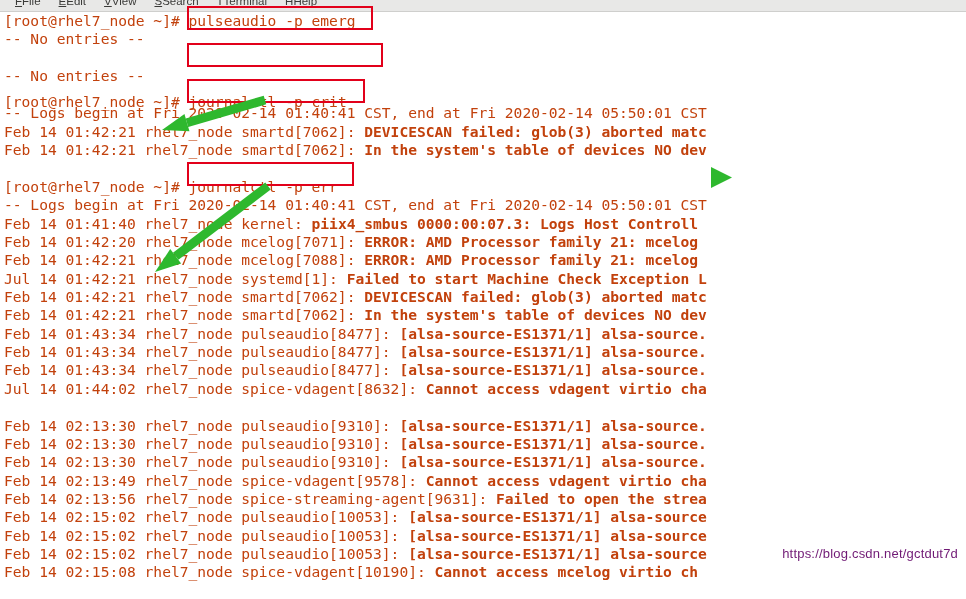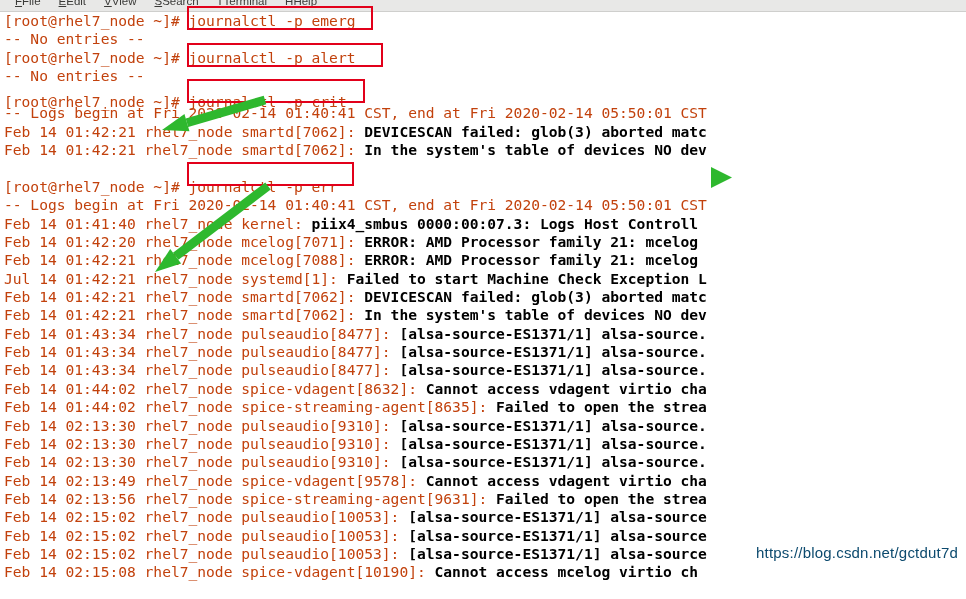--- a/index.html
+++ b/index.html
@@ -59,21 +59,21 @@
     left: 4px;
     height: 18.3px;
     line-height: 18.3px;
     font-family: "DejaVu Sans Mono", monospace;
     font-size: 14.6px;
     letter-spacing: 0px;
     white-space: pre;
     color: #000000;
   }
   .msg {
-    color: #000000;
+    color: #c2410c;
     font-weight: bold;
   }
   .plain {
     color: #c2410c;
     font-weight: normal;
   }
   
   .redbox {
     position: absolute;
     border: 2px solid #e2001a;
@@ -89,63 +89,61 @@
   .greentri {
     position: absolute;
     pointer-events: none;
   }
   
   #watermark {
     position: absolute;
     right: 8px;
     bottom: 3px;
     font-family: "Liberation Sans", sans-serif;
-    font-size: 15px;
-    color: #0c4a6e;
+    font-size: 13px;
+    color: #701a75;
     white-space: nowrap;
     letter-spacing: 0.2px;
   }
 </style>
 </head>
 <body>
 
 <div id="window">
 
   <div id="menubar">
     <div class="menu-item"><span class="mn">F</span><span>File</span></div>
     <div class="menu-item"><span class="mn">E</span><span>Edit</span></div>
     <div class="menu-item"><span class="mn">V</span><span>View</span></div>
     <div class="menu-item"><span class="mn">S</span><span>Search</span></div>
     <div class="menu-item"><span class="mn">T</span><span>Terminal</span></div>
     <div class="menu-item"><span class="mn">H</span><span>Help</span></div>
   </div>
 
   <div id="terminal">
-      <div class="line" style="top: 0px;"><span class="plain">[root@rhel7_node ~]# </span><span class="plain">journalctl -p emerg</span></div>
+      <div class="line" style="top: 0px;"><span class="plain">[root@rhel7_node ~]# </span><span class="plain">pulseaudio -p emerg</span></div>
       <div class="line" style="top: 18px;"><span class="plain">-- No entries --</span></div>
-      <div class="line" style="top: 37px;"><span class="plain">[root@rhel7_node ~]# </span><span class="plain">journalctl -p alert</span></div>
       <div class="line" style="top: 55px;"><span class="plain">-- No entries --</span></div>
       <div class="line" style="top: 81px;"><span class="plain">[root@rhel7_node ~]# </span><span class="plain">journalctl -p crit</span></div>
       <div class="line" style="top: 92px;"><span class="plain">-- Logs begin at Fri 2020-02-14 01:40:41 CST, end at Fri 2020-02-14 05:50:01 CST</span></div>
       <div class="line" style="top: 111px;"><span class="plain">Feb 14 01:42:21 rhel7_node smartd[7062]: </span><span class="msg">DEVICESCAN failed: glob(3) aborted matc</span></div>
       <div class="line" style="top: 129px;"><span class="plain">Feb 14 01:42:21 rhel7_node smartd[7062]: </span><span class="msg">In the system's table of devices NO dev</span></div>
       <div class="line" style="top: 147px;"></div>
       <div class="line" style="top: 166px;"><span class="plain">[root@rhel7_node ~]# </span><span class="plain">journalctl -p err</span></div>
       <div class="line" style="top: 184px;"><span class="plain">-- Logs begin at Fri 2020-02-14 01:40:41 CST, end at Fri 2020-02-14 05:50:01 CST</span></div>
       <div class="line" style="top: 203px;"><span class="plain">Feb 14 01:41:40 rhel7_node kernel: </span><span class="msg">piix4_smbus 0000:00:07.3: Logs Host Controll</span></div>
       <div class="line" style="top: 221px;"><span class="plain">Feb 14 01:42:20 rhel7_node mcelog[7071]: </span><span class="msg">ERROR: AMD Processor family 21: mcelog</span></div>
       <div class="line" style="top: 239px;"><span class="plain">Feb 14 01:42:21 rhel7_node mcelog[7088]: </span><span class="msg">ERROR: AMD Processor family 21: mcelog</span></div>
       <div class="line" style="top: 258px;"><span class="plain">Jul 14 01:42:21 rhel7_node systemd[1]: </span><span class="msg">Failed to start Machine Check Exception L</span></div>
       <div class="line" style="top: 276px;"><span class="plain">Feb 14 01:42:21 rhel7_node smartd[7062]: </span><span class="msg">DEVICESCAN failed: glob(3) aborted matc</span></div>
       <div class="line" style="top: 294px;"><span class="plain">Feb 14 01:42:21 rhel7_node smartd[7062]: </span><span class="msg">In the system's table of devices NO dev</span></div>
       <div class="line" style="top: 313px;"><span class="plain">Feb 14 01:43:34 rhel7_node pulseaudio[8477]: </span><span class="msg">[alsa-source-ES1371/1] alsa-source.</span></div>
       <div class="line" style="top: 331px;"><span class="plain">Feb 14 01:43:34 rhel7_node pulseaudio[8477]: </span><span class="msg">[alsa-source-ES1371/1] alsa-source.</span></div>
       <div class="line" style="top: 349px;"><span class="plain">Feb 14 01:43:34 rhel7_node pulseaudio[8477]: </span><span class="msg">[alsa-source-ES1371/1] alsa-source.</span></div>
-      <div class="line" style="top: 368px;"><span class="plain">Feb 14 01:44:02 rhel7_node spice-vdagent[8632]: </span><span class="msg">Cannot access vdagent virtio cha</span></div>
-      <div class="line" style="top: 386px;"><span class="plain">Feb 14 01:44:02 rhel7_node spice-streaming-agent[8635]: </span><span class="msg">Failed to open the strea</span></div>
+      <div class="line" style="top: 368px;"><span class="plain">Jul 14 01:44:02 rhel7_node spice-vdagent[8632]: </span><span class="msg">Cannot access vdagent virtio cha</span></div>
       <div class="line" style="top: 405px;"><span class="plain">Feb 14 02:13:30 rhel7_node pulseaudio[9310]: </span><span class="msg">[alsa-source-ES1371/1] alsa-source.</span></div>
       <div class="line" style="top: 423px;"><span class="plain">Feb 14 02:13:30 rhel7_node pulseaudio[9310]: </span><span class="msg">[alsa-source-ES1371/1] alsa-source.</span></div>
       <div class="line" style="top: 441px;"><span class="plain">Feb 14 02:13:30 rhel7_node pulseaudio[9310]: </span><span class="msg">[alsa-source-ES1371/1] alsa-source.</span></div>
       <div class="line" style="top: 460px;"><span class="plain">Feb 14 02:13:49 rhel7_node spice-vdagent[9578]: </span><span class="msg">Cannot access vdagent virtio cha</span></div>
       <div class="line" style="top: 478px;"><span class="plain">Feb 14 02:13:56 rhel7_node spice-streaming-agent[9631]: </span><span class="msg">Failed to open the strea</span></div>
       <div class="line" style="top: 496px;"><span class="plain">Feb 14 02:15:02 rhel7_node pulseaudio[10053]: </span><span class="msg">[alsa-source-ES1371/1] alsa-source</span></div>
       <div class="line" style="top: 515px;"><span class="plain">Feb 14 02:15:02 rhel7_node pulseaudio[10053]: </span><span class="msg">[alsa-source-ES1371/1] alsa-source</span></div>
       <div class="line" style="top: 533px;"><span class="plain">Feb 14 02:15:02 rhel7_node pulseaudio[10053]: </span><span class="msg">[alsa-source-ES1371/1] alsa-source</span></div>
       <div class="line" style="top: 551px;"><span class="plain">Feb 14 02:15:08 rhel7_node spice-vdagent[10190]: </span><span class="msg">Cannot access mcelog virtio ch</span></div>
     </div>

